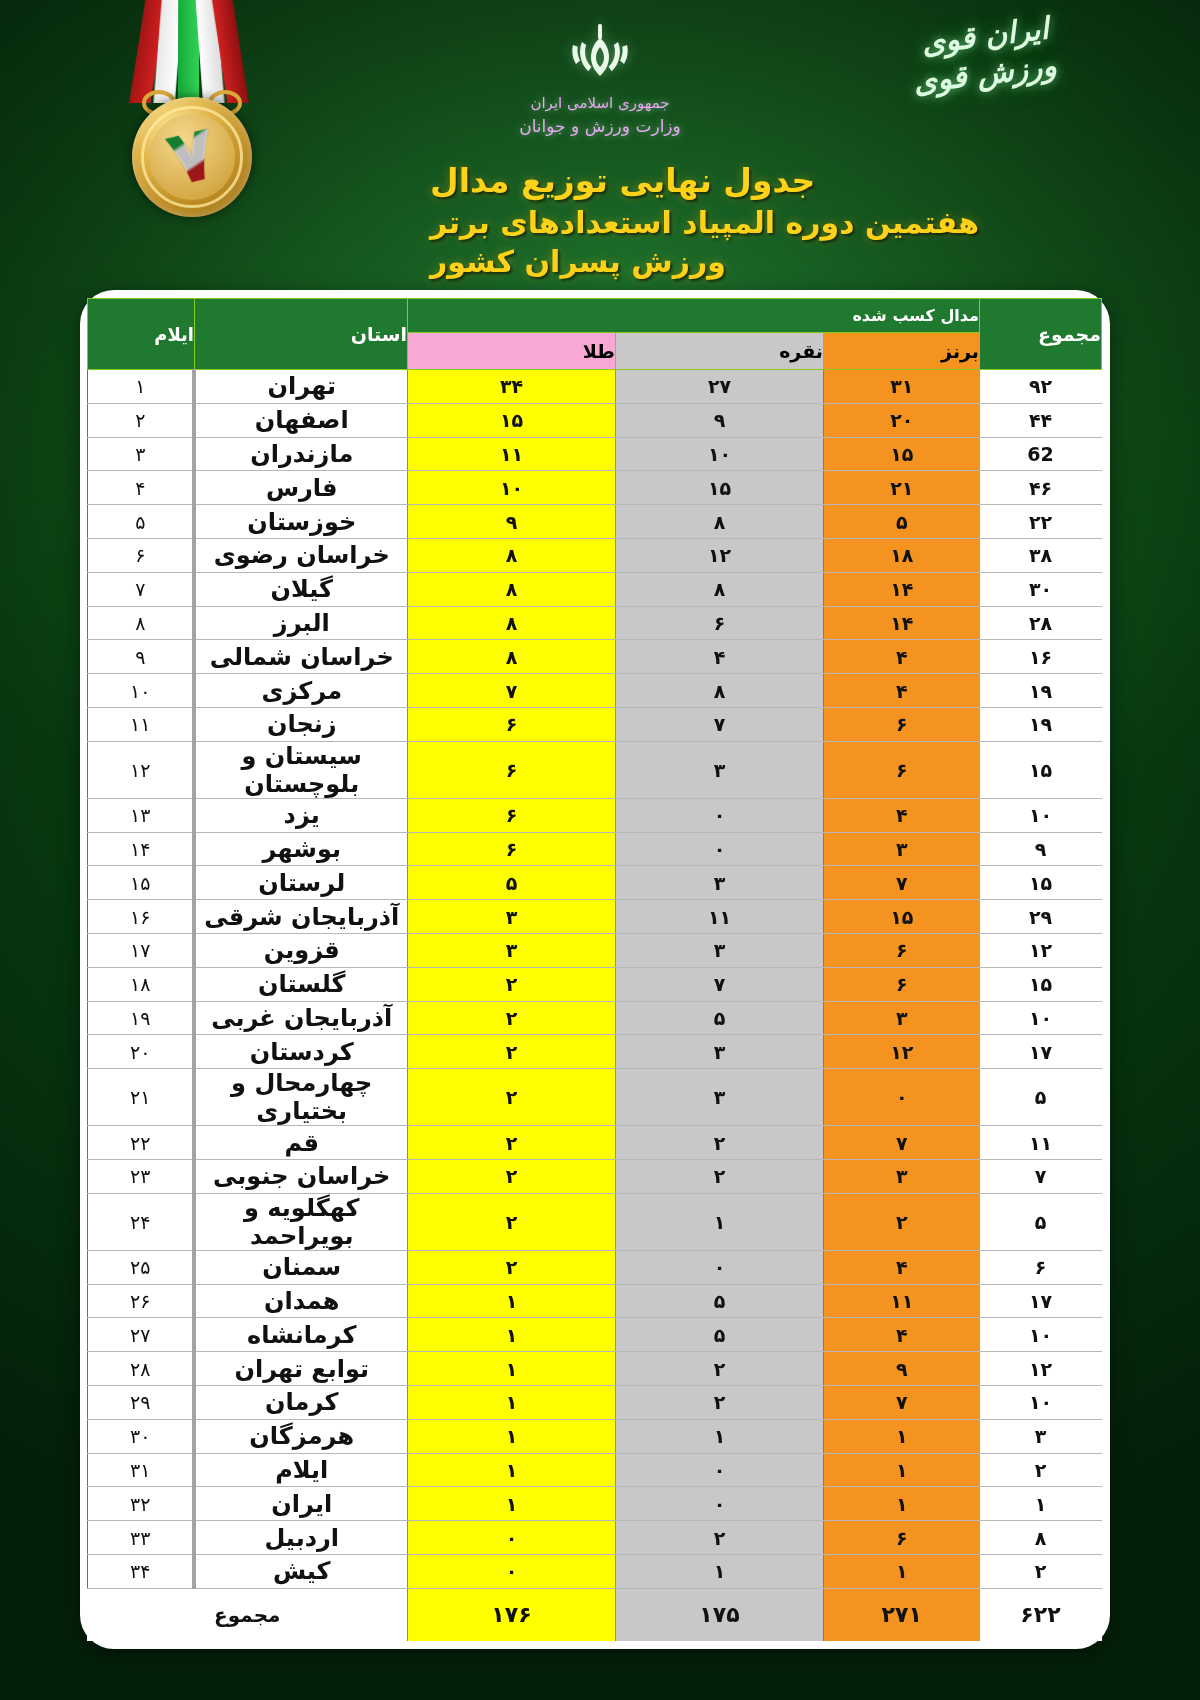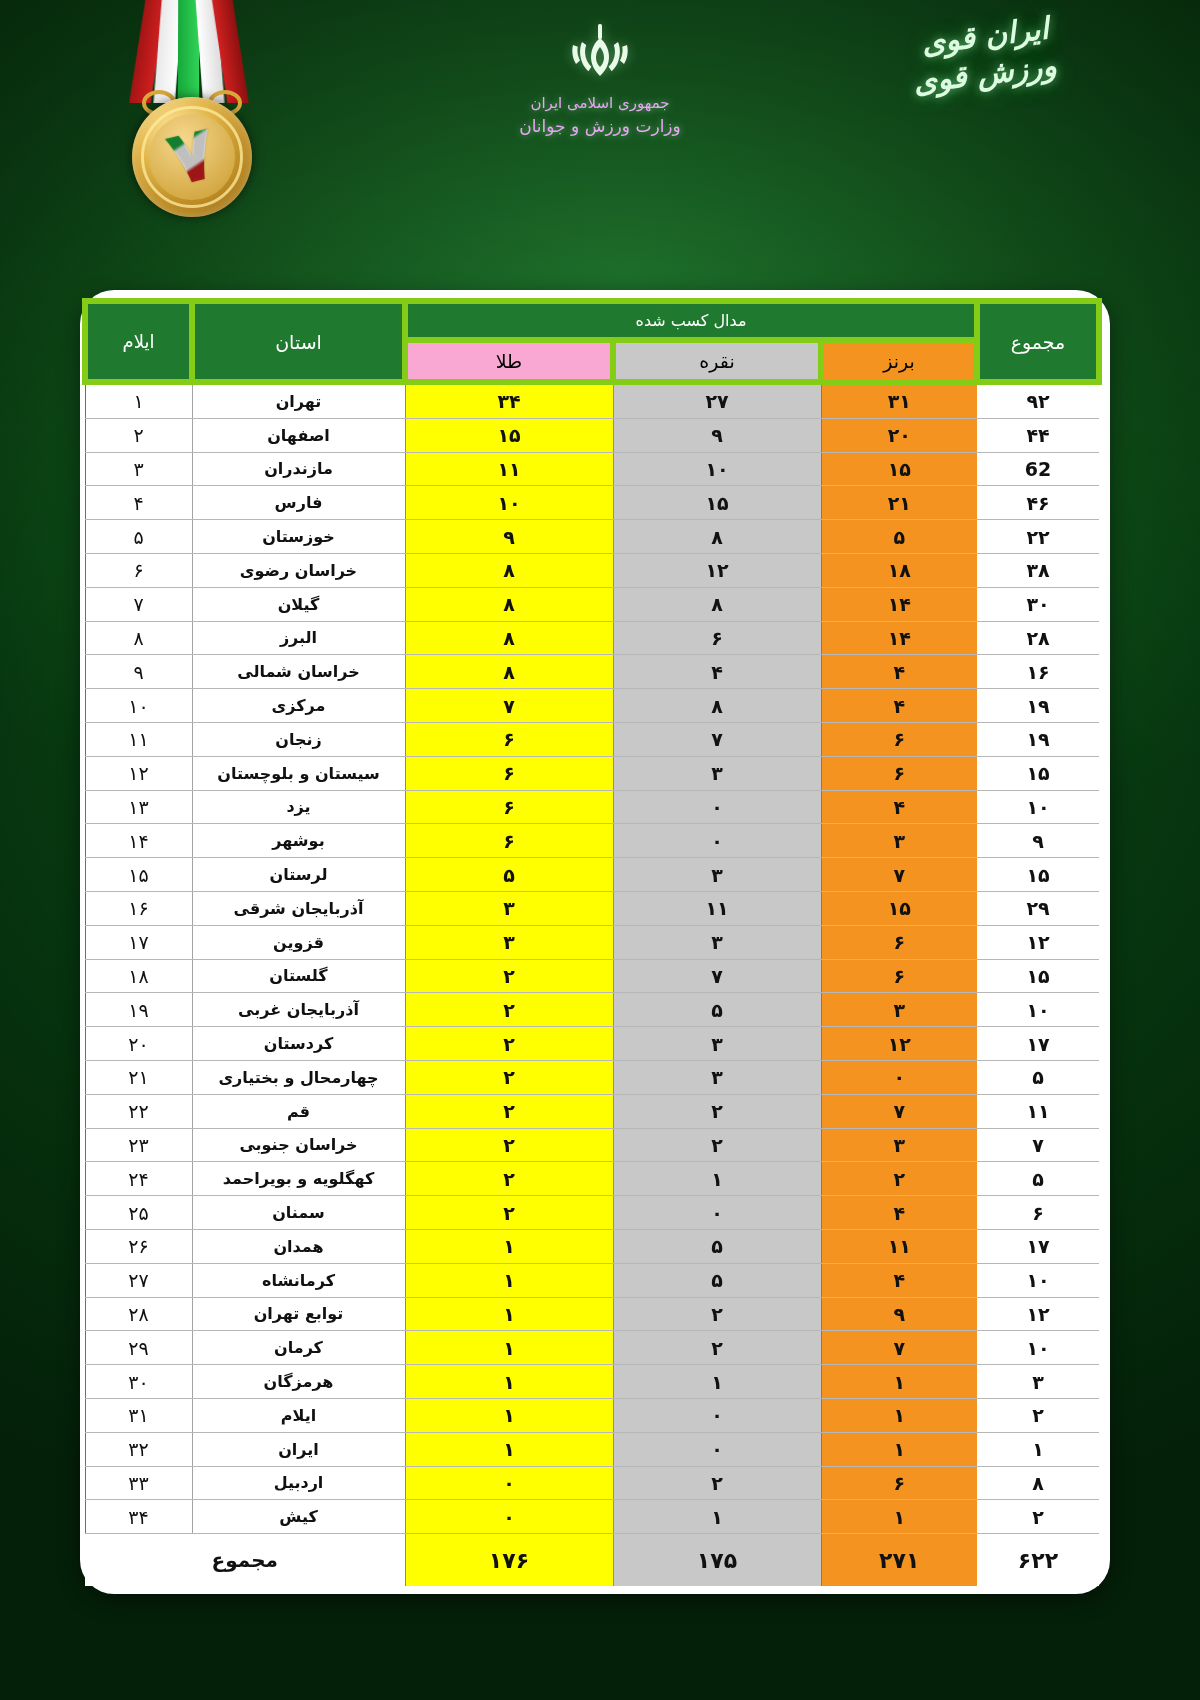--- a/index.html
+++ b/index.html
@@ -83,39 +83,39 @@
   }
   table{border-collapse:collapse;width:100%;table-layout:fixed;direction:rtl;}
   col.c-rank{width:107px;}
   col.c-prov{width:213px;}
   col.c-gold{width:208px;}
   col.c-silver{width:208px;}
   col.c-bronze{width:156px;}
   col.c-total{width:122px;}
 
   thead th{
-    background:#1f7a2f;color:#ffffff;font-weight:normal;
-    border:6px solid #84cc16;padding:0;
+    background:#1f7a2f;color:#ffffff;font-weight:bold;
+    border:1px solid #84cc16;padding:0;text-align:right;
   }
   th.h-top{height:33px;font-size:16px;}
   th.h-sub{height:36px;font-size:19px;}
   th.rank-h{font-size:18px;}
   th.prov-h{font-size:19px;}
   th.total-h{font-size:19px;}
   th.gold-h{background:#f9a8d4;color:#000;}
   th.silver-h{background:#c8c8c8;color:#000;}
   th.bronze-h{background:#f59320;color:#000;}
 
   tbody td{
     height:32.8px;text-align:center;font-size:19px;color:#111;
     border-bottom:1px solid #b7b7b7;border-left:1px solid #6e6e6e;
     background:#ffffff;font-weight:bold;padding:0;
   }
   tbody td.rank{border-left:1px solid #6e6e6e;font-weight:normal;}
-  tbody td.prov{font-size:16px;border-left:1px solid #a3a3a3;}
+  tbody td.prov{font-size:24px;border-left:4px solid #a3a3a3;}
   tbody td.gold{background:#ffff00;border-left:1px solid #9a9a00;}
   tbody td.silver{background:#c8c8c8;border-left:1px solid #8e8e8e;}
   tbody td.bronze{background:#f59320;border-left:1px solid #c06f10;}
   tbody td.total{background:#ffffff;border-left:none;}
 
   tr.total-row td{
     height:52px;font-size:22px;font-weight:bold;border-bottom:none;
   }
   tr.total-row td.prov-total{
     font-size:20px;border-left:none;background:#ffffff;
@@ -162,20 +162,24 @@
     </div>
     <div class="emblem-l1">جمهوری اسلامی ایران</div>
     <div class="emblem-l2">وزارت ورزش و جوانان</div>
   </div>
 
   <div class="calligraphy">
     <div class="c1">ایران قوی</div>
     <div class="c2">ورزش قوی</div>
   </div>
 
+  <div class="titles">
+    <div class="title-1">جدول نهایی توزیع مدال</div>
+    <div class="title-2">هفتمین دوره المپیاد استعدادهای برتر ورزش پسران کشور</div>
+  </div>
 </div>
 
 <div class="table-shell">
   <table>
     <colgroup>
       <col class="c-total">
         <col class="c-bronze">
         <col class="c-silver">
         <col class="c-gold">
         <col class="c-prov">

